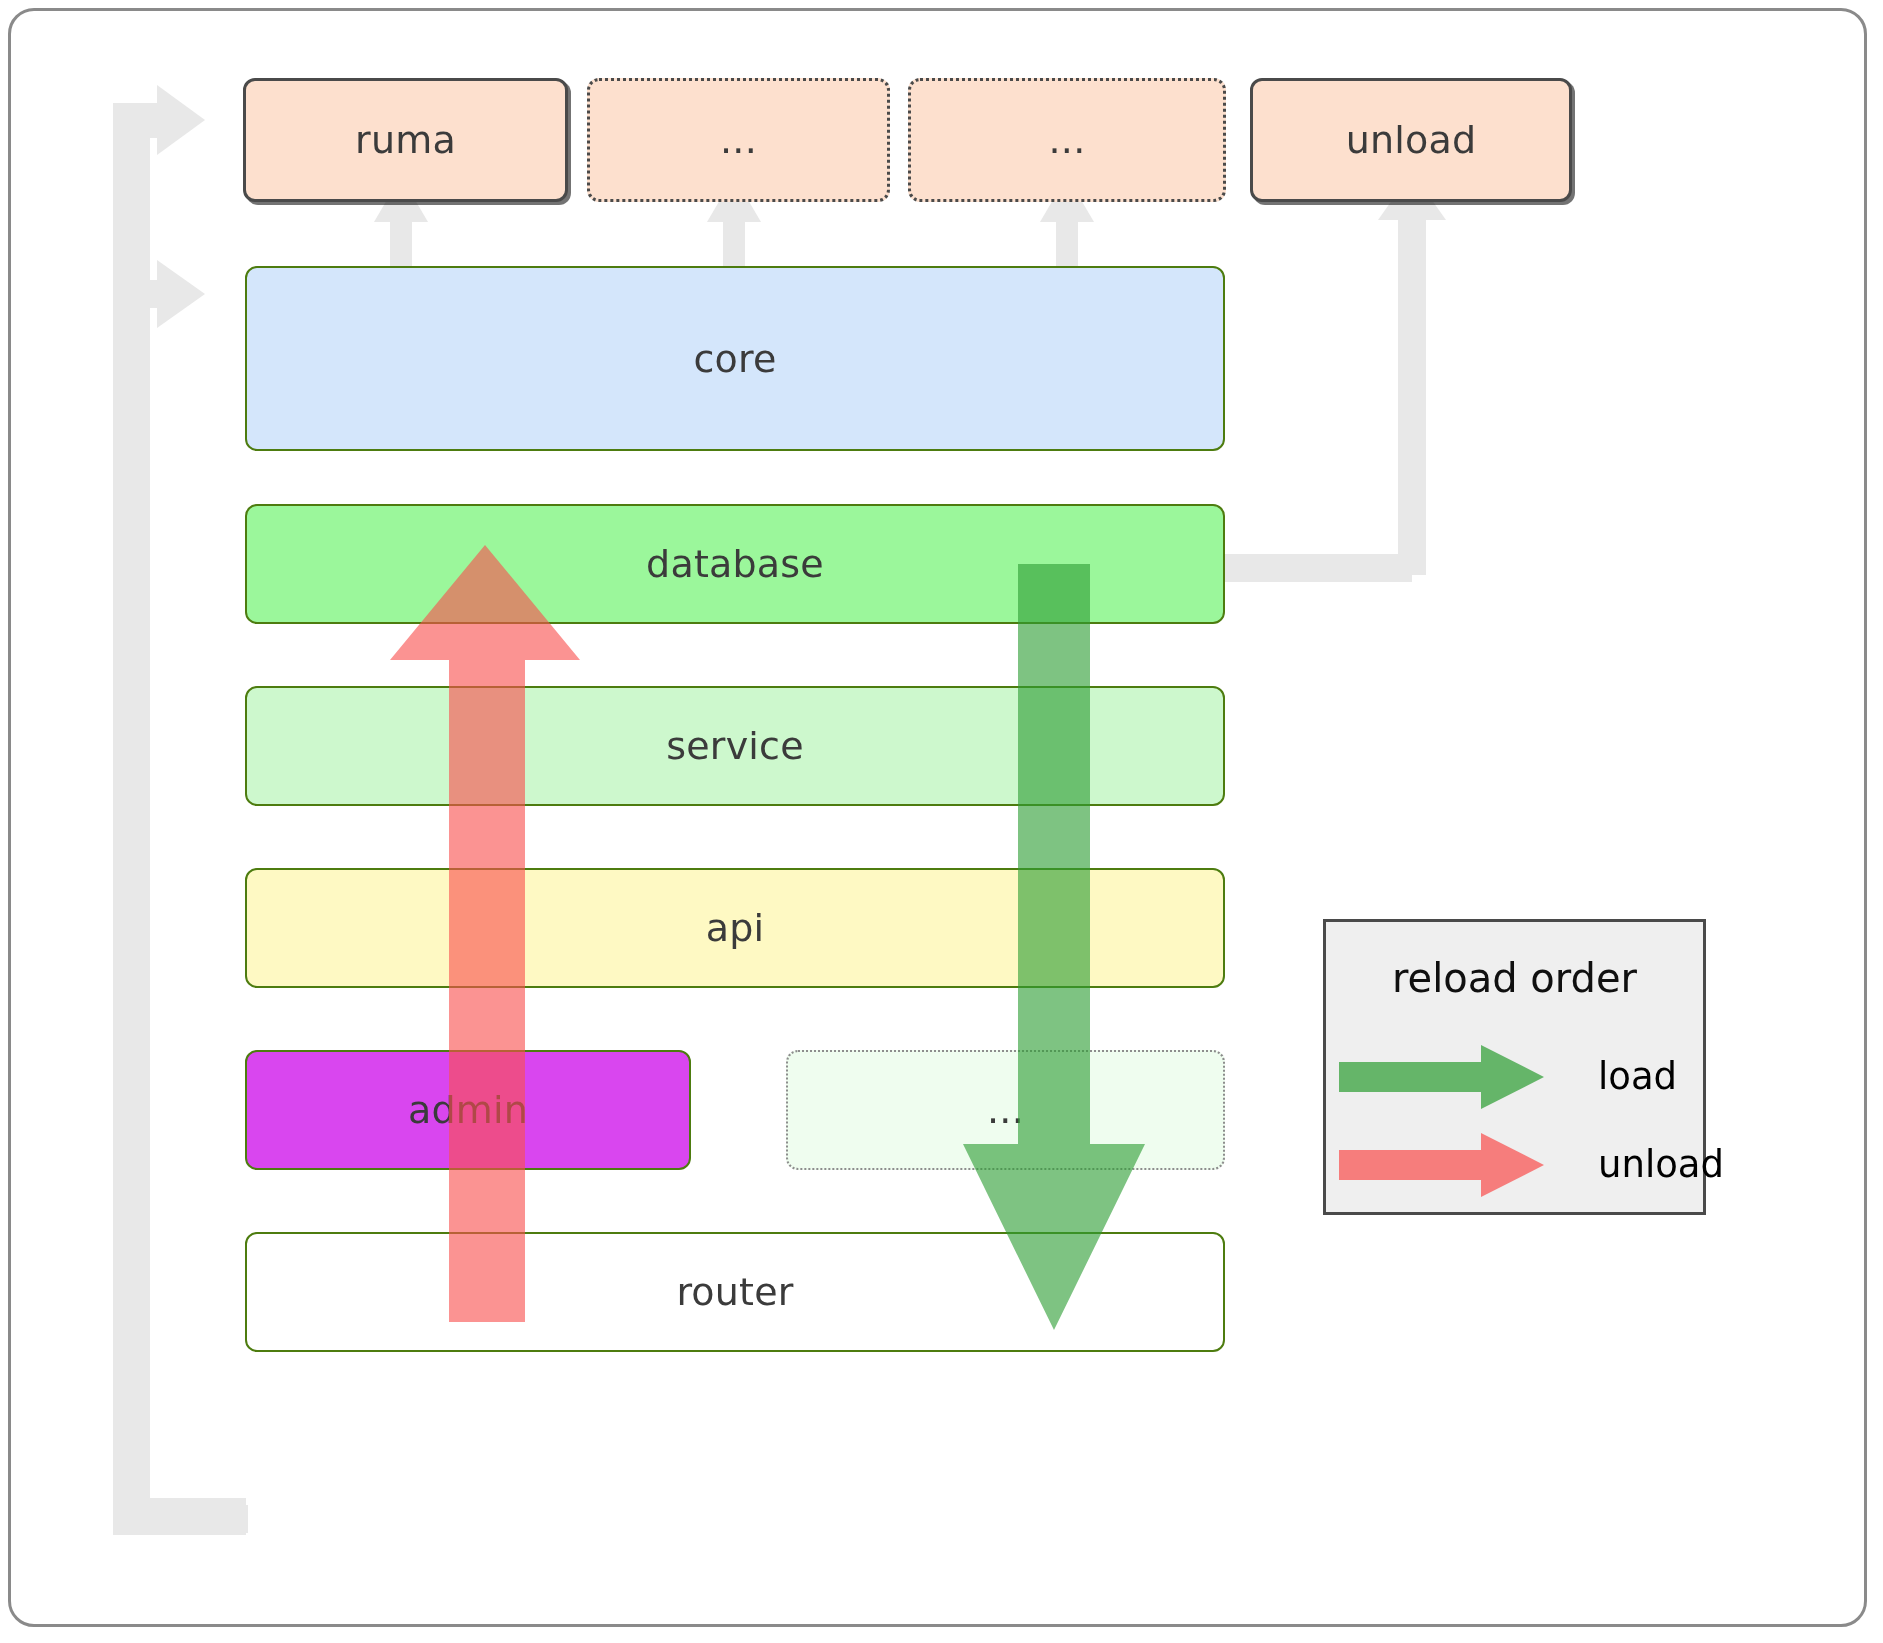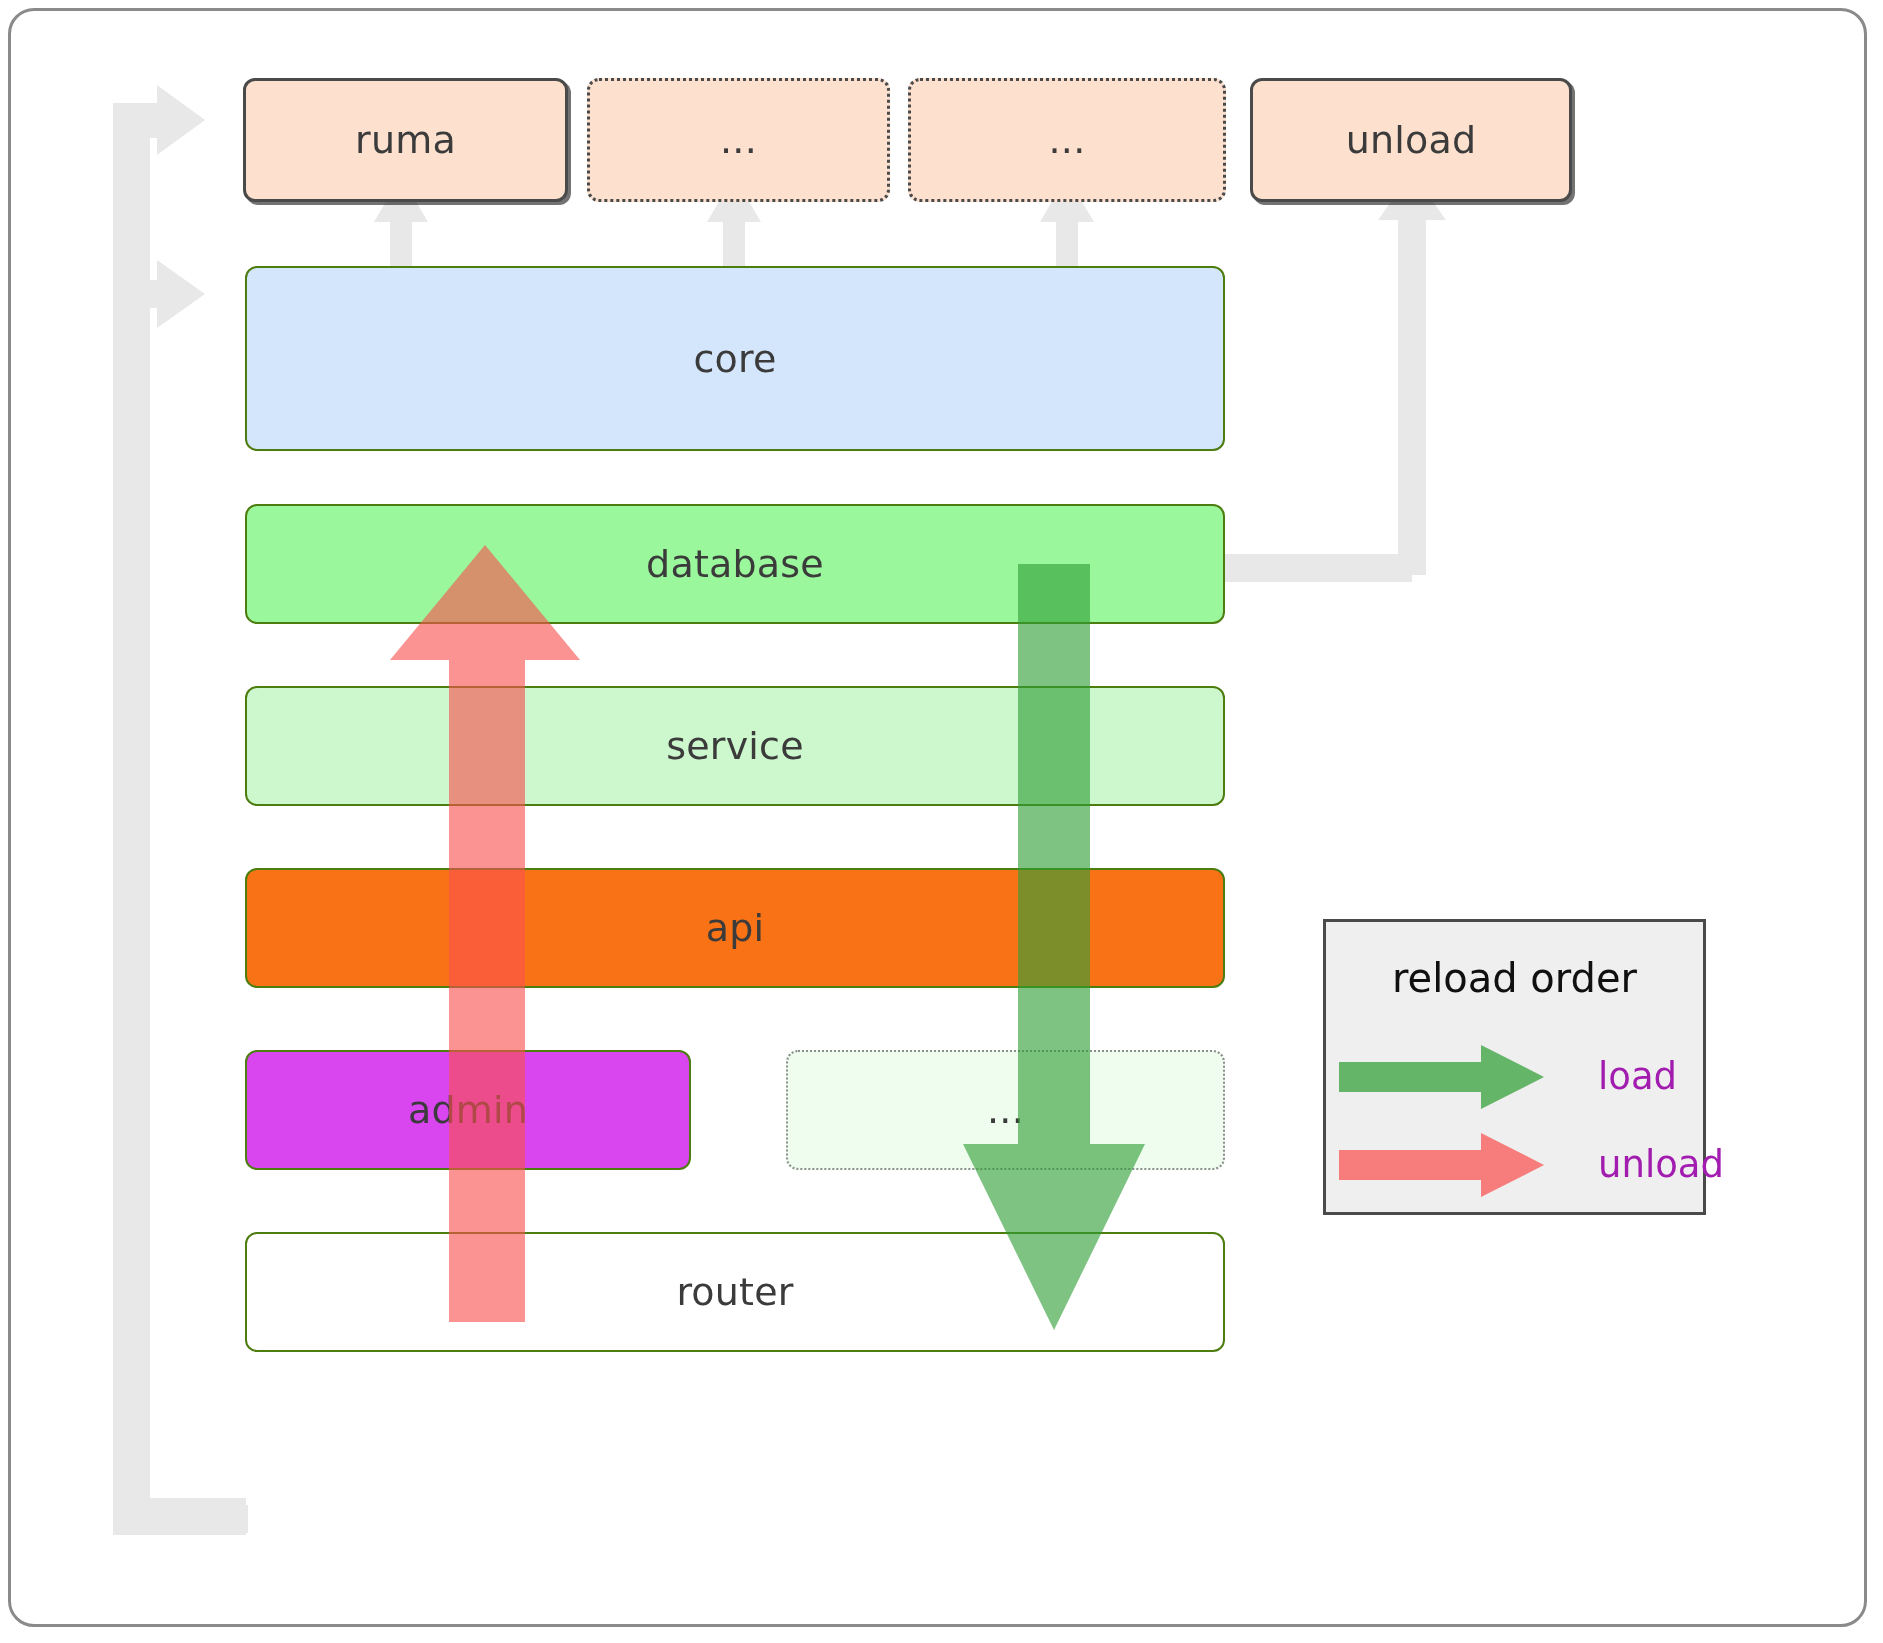--- a/index.html
+++ b/index.html
@@ -37,21 +37,21 @@
     position:absolute;left:1323px;top:919px;width:383px;height:296px;
     box-sizing:border-box;background:#efefef;border:3px solid #4a4a4a;
   }
   #legend .ltitle{
     position:absolute;left:0;top:33px;width:100%;text-align:center;
     font-size:40px;color:#101010;
   }
   #legend .lrow{position:absolute;left:0;width:100%;height:64px;}
   #legend .llabel{
     position:absolute;left:272px;top:0;height:64px;line-height:64px;
-    font-size:37px;color:#a21caf;white-space:nowrap;
+    font-size:37px;color:#000000;white-space:nowrap;
   }
   #legend svg{position:absolute;left:0;top:0;}
 </style>
 </head>
 <body>
 
 <div id="canvas"></div>
 
 <div class="stage">
 
@@ -106,21 +106,21 @@
   </div>
 
   <div class="node round solid-gray" style="left:245px;top:504px;width:980px;height:120px;background:#9bf79b;">
     <span>database</span>
   </div>
 
   <div class="node round solid-gray" style="left:245px;top:686px;width:980px;height:120px;background:#cdf8cd;">
     <span>service</span>
   </div>
 
-  <div class="node round solid-gray" style="left:245px;top:868px;width:980px;height:120px;background:#f97316;">
+  <div class="node round solid-gray" style="left:245px;top:868px;width:980px;height:120px;background:#fef9c3;">
     <span>api</span>
   </div>
 
   <div class="node round solid-gray" style="left:245px;top:1050px;width:446px;height:120px;background:#d946ef;">
     <span>admin</span>
   </div>
 
   <div class="node round dotted-gray" style="left:786px;top:1050px;width:439px;height:120px;background:#effdef;">
     <span>...</span>
   </div>

